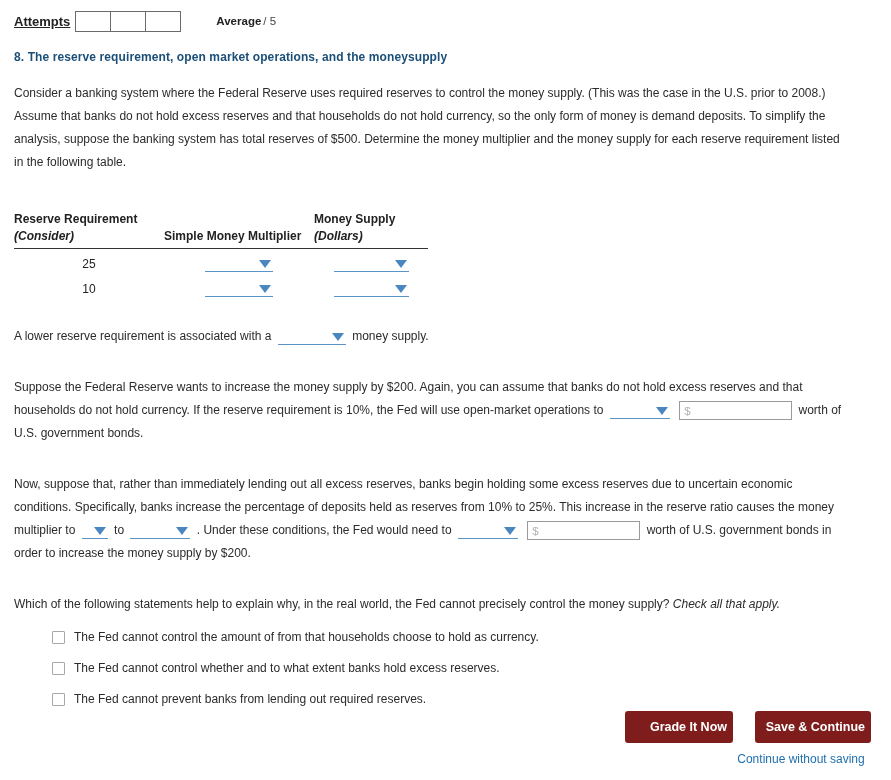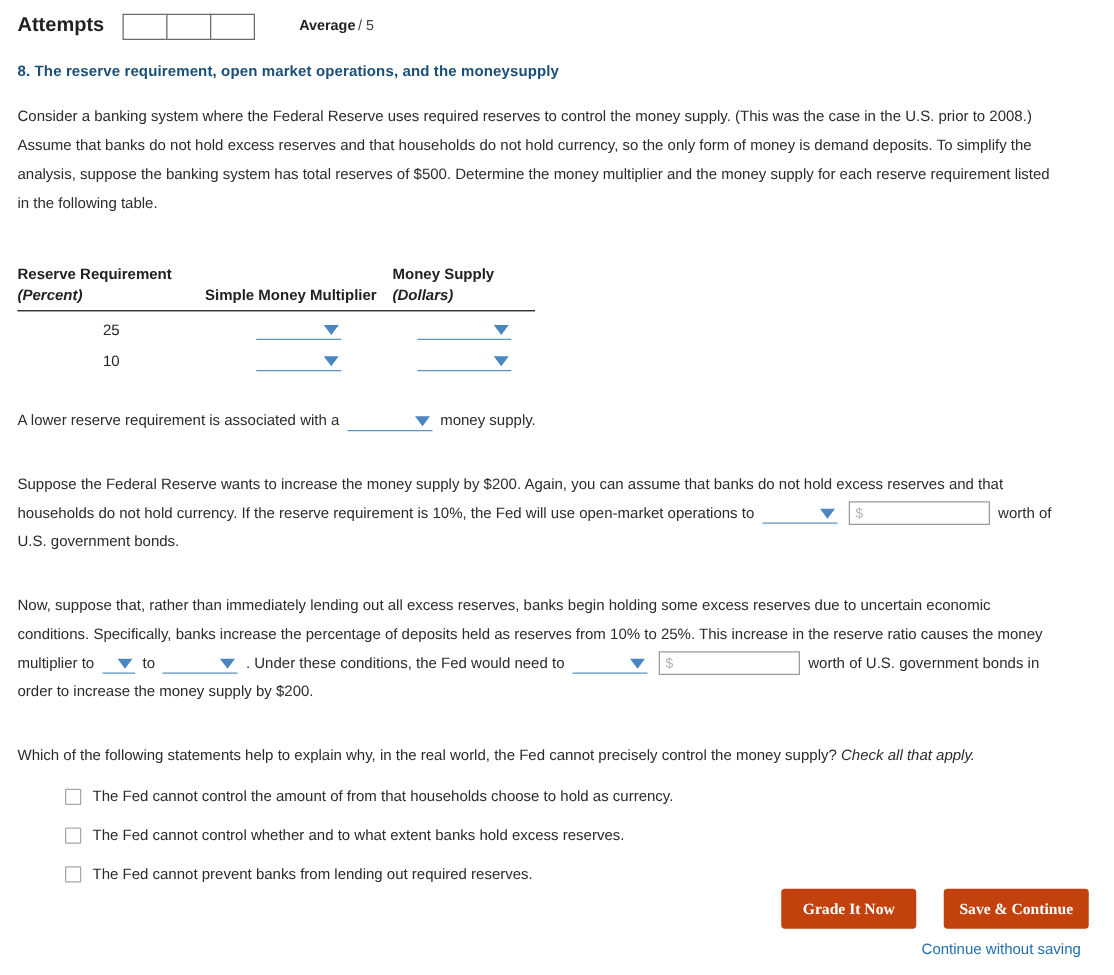--- a/index.html
+++ b/index.html
@@ -20,23 +20,24 @@
 
   
   .attempts-bar {
     display: flex;
     align-items: center;
     padding: 8px 0 0 14px;
     height: 26px;
   }
   .attempts-label {
     font-weight: bold;
-    font-size: 16px;
+    font-size: 13px;
     color: #222;
-    margin-right: 16px;
+    margin-right: 6px;
+    text-decoration: underline;
   }
   .attempts-boxes {
     display: flex;
   }
   .attempt-box {
     width: 34px;
     height: 19px;
     border: 1px solid #6b6b6b;
     margin-left: -1px;
     background: #fff;
@@ -179,29 +180,30 @@
     bottom: 14px;
     display: flex;
     flex-direction: column;
     align-items: flex-end;
   }
   .btn-row {
     display: flex;
     align-items: flex-start;
   }
   .btn {
-    background: #c2410c;
+    background: #7f1d1d;
     color: #ffffff;
     border: none;
-    font-family: Liberation Serif, serif;
+    font-family: Liberation Sans, sans-serif;
     font-weight: bold;
     font-size: 12.5px;
     border-radius: 3px;
     cursor: pointer;
     height: 32px;
+    text-align: right;
   }
   .btn-grade    { width: 108px; margin-right: 22px; }
   .btn-continue { width: 116px; }
   .link-skip {
     margin-top: 9px;
     color: #1f6fae;
     font-size: 12px;
     text-decoration: none;
     cursor: pointer;
     width: 140px;
@@ -227,21 +229,21 @@
 <div class="q-heading">8. The reserve requirement, open market operations, and the moneysupply</div>
 
 <div class="para">Consider a banking system where the Federal Reserve uses required reserves to control the money supply. (This was the case in the U.S. prior to 2008.) Assume that banks do not hold excess reserves and that households do not hold currency, so the only form of money is demand deposits. To simplify the analysis, suppose the banking system has total reserves of $500. Determine the money multiplier and the money supply for each reserve requirement listed in the following table.</div>
 
 <div class="table-wrap">
   <table class="rr">
     <thead>
       <tr class="head-row">
         <th class="col-rr">
           <span>Reserve Requirement</span>
-          <span class="sub">(Percent)</span>
+          <span class="sub">(Consider)</span>
         </th>
         <th class="col-smm">Simple Money Multiplier</th>
         <th class="col-ms">
           <span>Money Supply</span>
           <span class="sub">(Dollars)</span>
         </th>
       </tr>
     </thead>
     <tbody>
       <tr>

